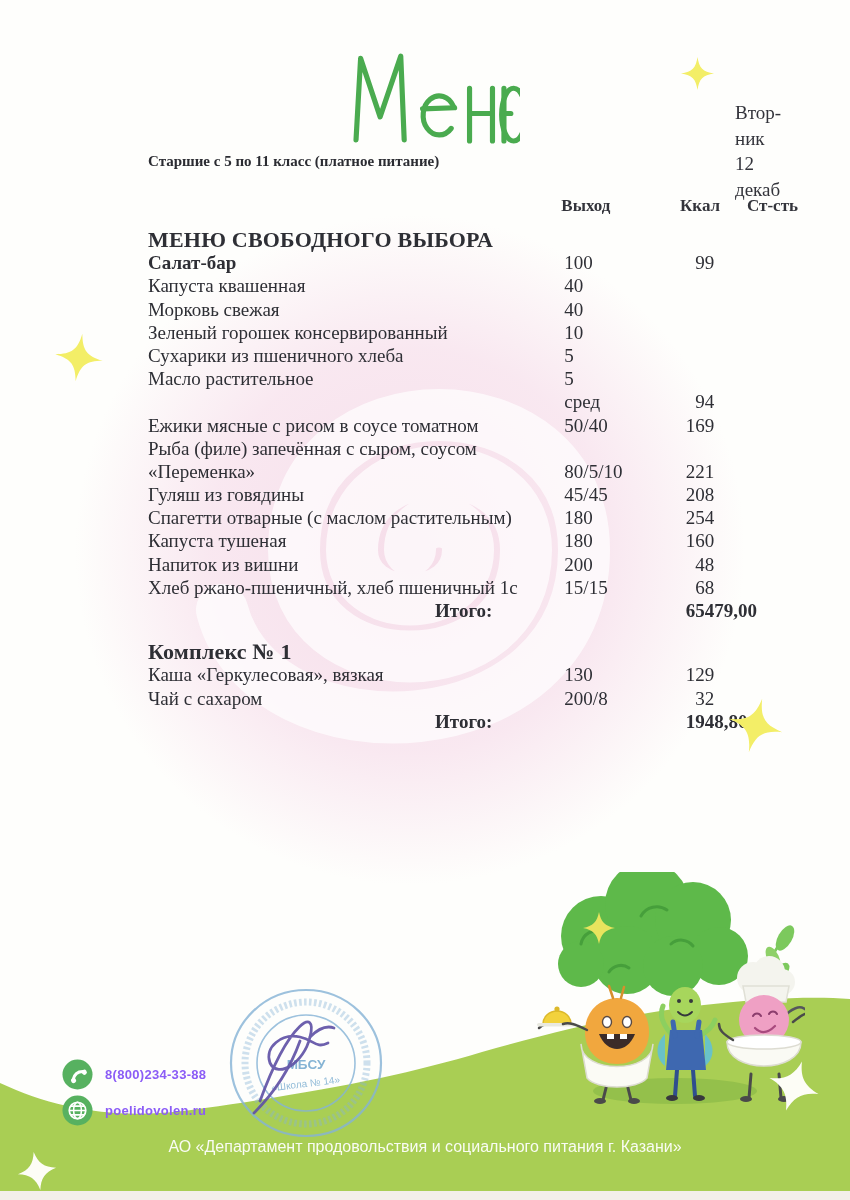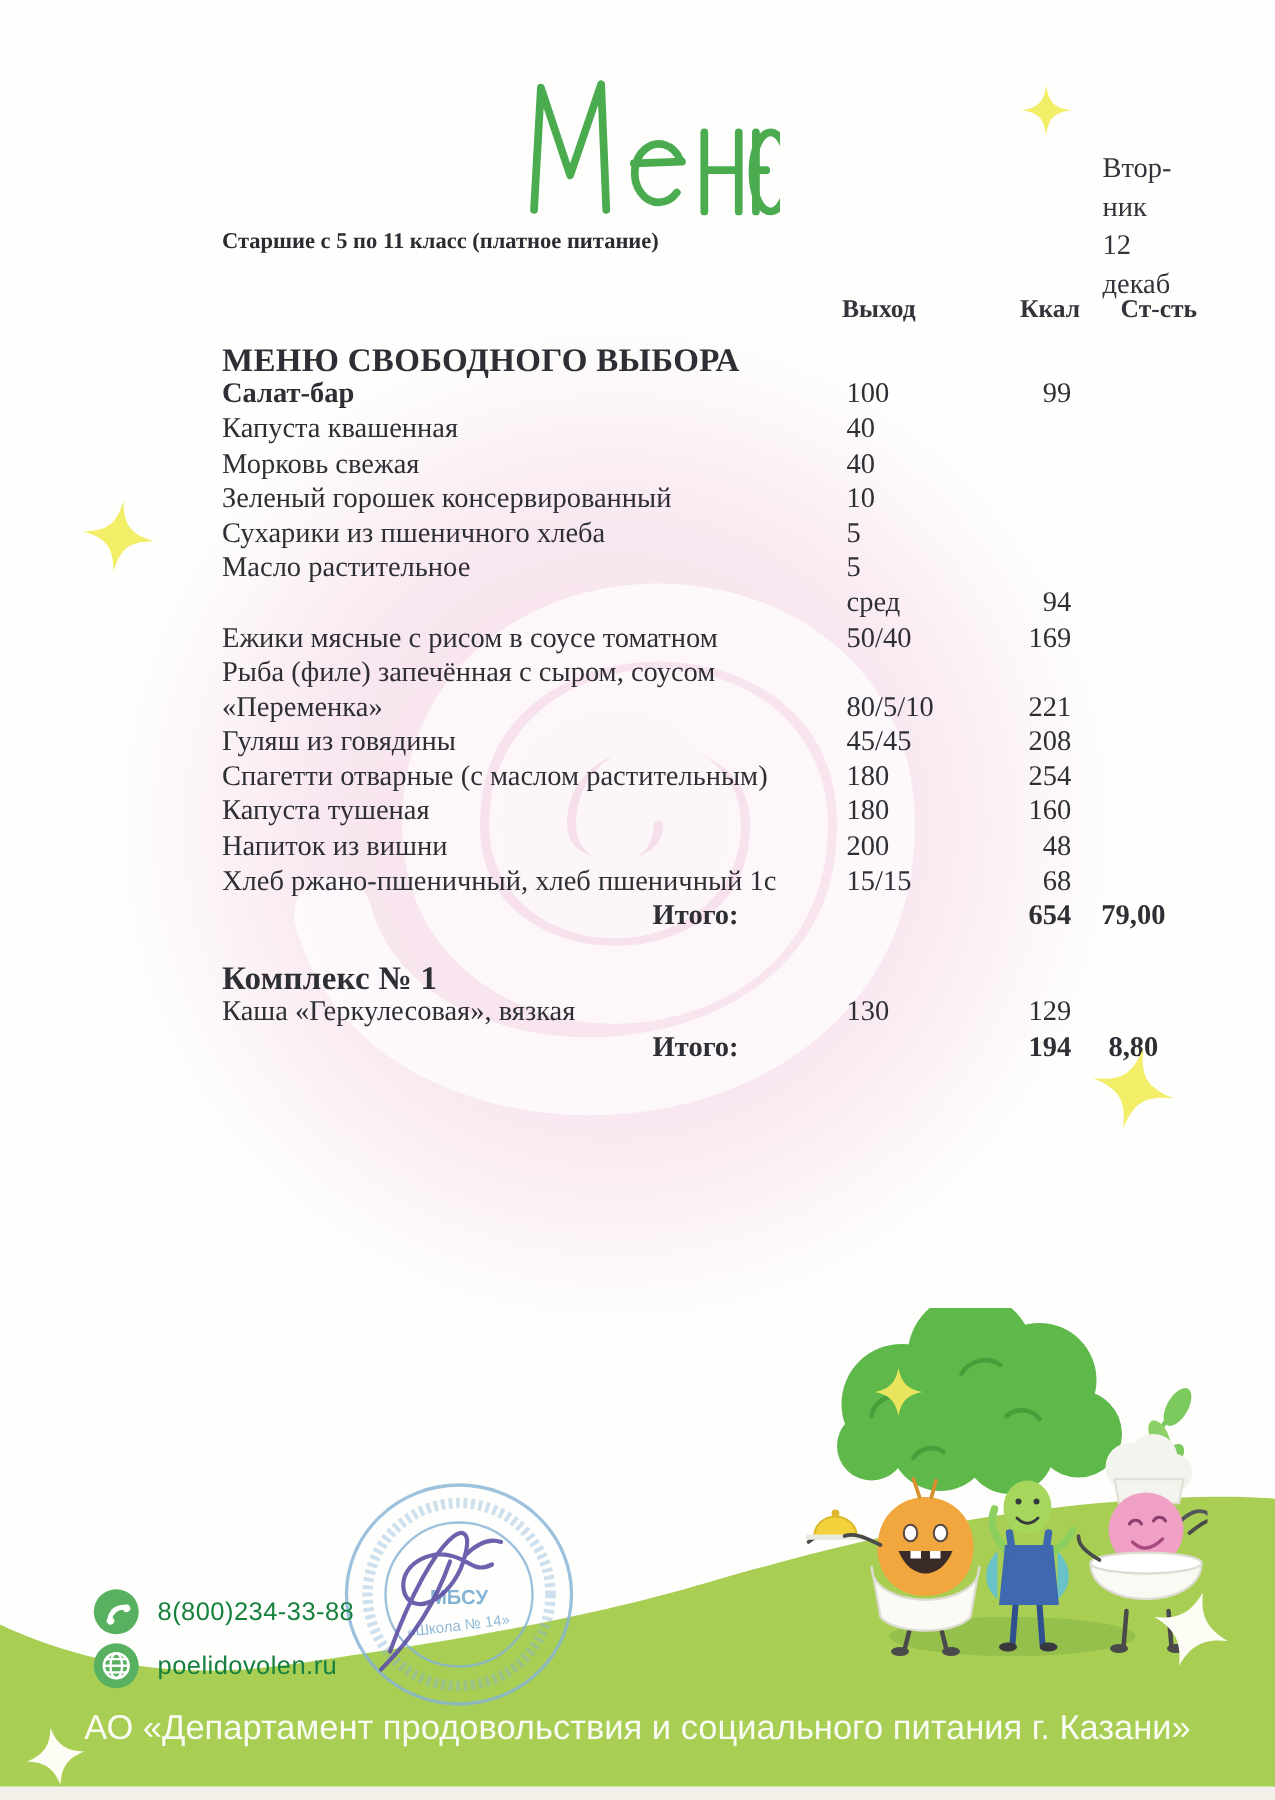--- a/index.html
+++ b/index.html
@@ -20,43 +20,43 @@
   
   .subtitle{position:absolute; left:148px; top:153px; font-size:15px; font-weight:bold; color:#2b2c32;}
   
   .col-headers{position:absolute; left:148px; top:196px; width:650px; display:flex;
     font-size:17px; font-weight:bold; color:#33343b;}
   .menu-table{position:absolute; left:148px; top:228px; width:650px; font-size:19px;}
   .t-row{display:flex; line-height:23.2px; height:23.2px; white-space:nowrap;}
   .c-name{width:417px; overflow:visible;}
   .c-out{width:108px;}
   .c-kcal{width:42px; text-align:right;}
-  .c-cost{width:83px; text-align:center; padding-right:1px;}
+  .c-cost{width:83px; text-align:left; padding-right:1px;}
   .b{font-weight:bold;}
   .section-heading{font-weight:bold; font-size:22px; letter-spacing:.2px;}
   .t-row.heading{height:23.2px;}
   .total-label{font-weight:bold; text-align:right; padding-right:72px; box-sizing:border-box;}
   .menu-section.gap{margin-top:18px;}
   
   .h-name{width:417px;} .h-out{width:108px; padding-left:22px; box-sizing:border-box;}
   .h-kcal{width:42px; text-align:right;margin-left:38px;} .h-cost{width:83px; text-align:right;}
   
   .star{position:absolute; pointer-events:none;}
   
   .hill-svg{position:absolute; left:0; top:995px; width:850px; height:205px;}
   .chars-svg{position:absolute; left:523px; top:872px; width:282px; height:237px;}
   .stamp-svg{position:absolute; left:220px; top:983px; width:172px; height:165px;}
   .footer-org{position:absolute; left:0; top:1138px; width:850px; text-align:center;
-    font-family:"Liberation Sans", sans-serif; font-size:23px; color:rgba(255,255,255,.93);}
+    font-family:"Liberation Sans", sans-serif; font-size:16px; color:rgba(255,255,255,.93);}
   .bottom-strip{position:absolute; left:0; bottom:0; width:850px; height:9px; background:#f3efe9;}
   
   .contacts{position:absolute; left:62px; top:1058px; font-family:"Liberation Sans", sans-serif;}
   .contact-row{display:flex; align-items:center; height:33px; margin-bottom:3px;}
   .contact-icon{width:31px; height:31px; margin-right:12px; flex:0 0 auto;}
-  .contact-text{font-size:17px; color:#15803d; letter-spacing:.3px;}
+  .contact-text{font-size:13px; color:#8b5cf6; letter-spacing:.3px;font-weight:bold;}
 </style>
 </head>
 <body>
 
 <div id="page">
 
   <svg class="watermark" viewBox="0 0 710 670">
     <defs>
       <radialGradient id="pinkblob" cx="50%" cy="50%" r="50%">
         <stop offset="0%" stop-color="#f4d7e6" stop-opacity="0.85"></stop>
@@ -204,20 +204,26 @@
         </div>
       </div>
       <div class="menu-section gap">
         <div class="t-row heading">
           <div class="c-name section-heading">Комплекс № 1</div>
         </div>
         <div class="t-row">
           <div class="c-name">Каша «Геркулесовая», вязкая</div>
           <div class="c-out">130</div>
           <div class="c-kcal">129</div>
+          <div class="c-cost"></div>
+        </div>
+        <div class="t-row">
+          <div class="c-name">Чай с сахаром</div>
+          <div class="c-out">200/8</div>
+          <div class="c-kcal">32</div>
           <div class="c-cost"></div>
         </div>
         <div class="t-row total">
           <div class="c-name total-label">Итого:</div>
           <div class="c-out"></div>
           <div class="c-kcal b">194</div>
           <div class="c-cost b">8,80</div>
         </div>
       </div>
     </div>

